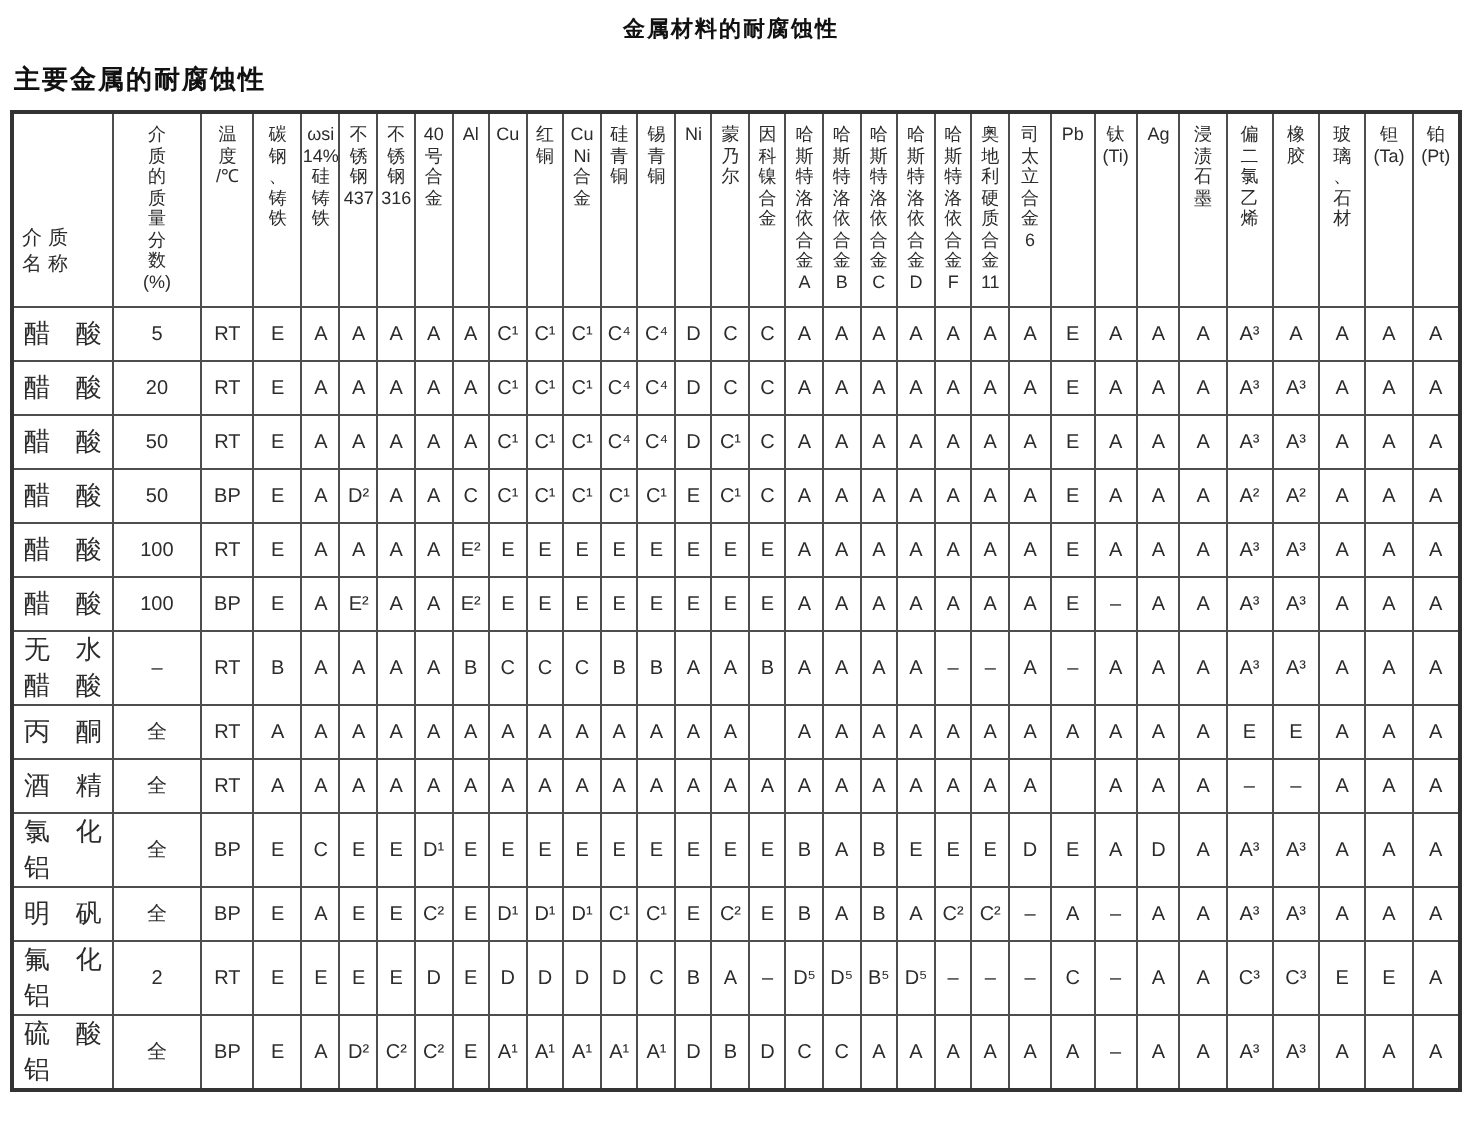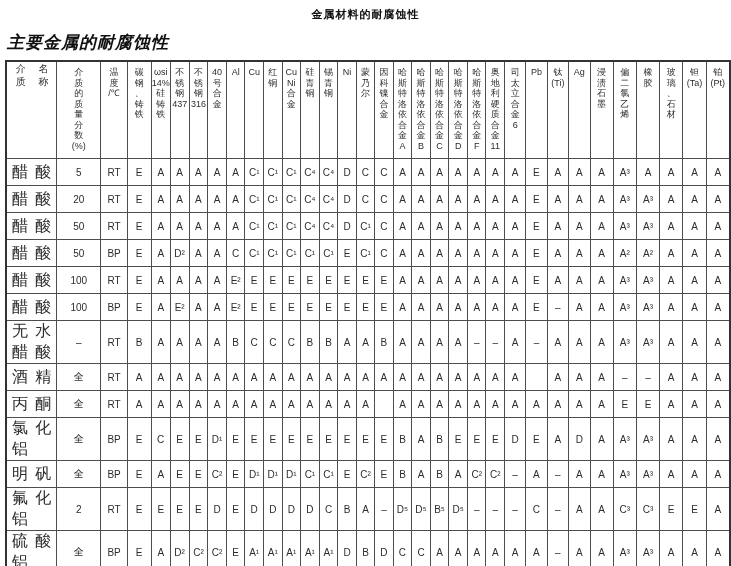--- a/index.html
+++ b/index.html
@@ -6,46 +6,46 @@
   body{
     width:731px;height:566px;background:#ffffff;
     font-family:"Liberation Sans",sans-serif;color:#222;
     overflow:hidden;
   }
   .page-title{
     text-align:center;font-size:11px;font-weight:bold;
     padding-top:7px;letter-spacing:1px;color:#111;
   }
   .subtitle{
-    font-size:17px;font-weight:bold;margin:9px 0 6px 7px;
-    letter-spacing:1px;color:#111;font-style:italic;
+    font-size:13px;font-weight:bold;margin:9px 0 6px 7px;
+    letter-spacing:1px;color:#111;
   }
   table{
     border-collapse:collapse;table-layout:fixed;margin-left:5px;
   }
   th,td{
     border:1px solid #4d4d4d;padding:0;text-align:center;
     vertical-align:middle;font-weight:normal;overflow:hidden;
   }
   table{border:2px solid #333;}
   th{vertical-align:top;height:96px;font-size:9px;background:#fff;}
   td{height:26px;font-size:10px;color:#2c2c2c;}
   .vstack{
     display:flex;flex-direction:column;align-items:center;
     padding-top:5px;
   }
   .vstack .ln{font-size:9px;line-height:10.5px;white-space:nowrap;color:#2c2c2c;}
   .hstack{
-    display:flex;flex-direction:row;align-items:flex-start;
+    display:flex;flex-direction:column;align-items:flex-start;
     justify-content:flex-end;height:100%;box-sizing:border-box;
     padding:0 0 14px 4px;
   }
   .hstack .ln{font-size:10px;line-height:13px;letter-spacing:3px;color:#2c2c2c;}
   .name-cell{
-    font-size:16px;padding:0 5px;text-align:justify;
+    font-size:13px;padding:0 5px;text-align:justify;
     text-align-last:justify;text-justify:inter-character;color:#2c2c2c;
   }
   .num-cell{font-size:10px;}
 </style>
 </head>
 <body>
 
 <div class="page-title">金属材料的耐腐蚀性</div>
 <div class="subtitle">主要金属的耐腐蚀性</div>
 
@@ -597,20 +597,55 @@
         <td>A</td>
         <td>A</td>
         <td>A</td>
         <td>A³</td>
         <td>A³</td>
         <td>A</td>
         <td>A</td>
         <td>A</td>
       </tr>
       <tr>
+        <td class="name-cell">丙酮</td>
+        <td class="num-cell">全</td>
+        <td class="num-cell">RT</td>
+        <td>A</td>
+        <td>A</td>
+        <td>A</td>
+        <td>A</td>
+        <td>A</td>
+        <td>A</td>
+        <td>A</td>
+        <td>A</td>
+        <td>A</td>
+        <td>A</td>
+        <td>A</td>
+        <td>A</td>
+        <td>A</td>
+        <td></td>
+        <td>A</td>
+        <td>A</td>
+        <td>A</td>
+        <td>A</td>
+        <td>A</td>
+        <td>A</td>
+        <td>A</td>
+        <td>A</td>
+        <td>A</td>
+        <td>A</td>
+        <td>A</td>
+        <td>E</td>
+        <td>E</td>
+        <td>A</td>
+        <td>A</td>
+        <td>A</td>
+      </tr>
+      <tr>
         <td class="name-cell">酒精</td>
         <td class="num-cell">全</td>
         <td class="num-cell">RT</td>
         <td>A</td>
         <td>A</td>
         <td>A</td>
         <td>A</td>
         <td>A</td>
         <td>A</td>
         <td>A</td>
@@ -627,55 +662,20 @@
         <td>A</td>
         <td>A</td>
         <td>A</td>
         <td>A</td>
         <td></td>
         <td>A</td>
         <td>A</td>
         <td>A</td>
         <td>–</td>
         <td>–</td>
-        <td>A</td>
-        <td>A</td>
-        <td>A</td>
-      </tr>
-      <tr>
-        <td class="name-cell">丙酮</td>
-        <td class="num-cell">全</td>
-        <td class="num-cell">RT</td>
-        <td>A</td>
-        <td>A</td>
-        <td>A</td>
-        <td>A</td>
-        <td>A</td>
-        <td>A</td>
-        <td>A</td>
-        <td>A</td>
-        <td>A</td>
-        <td>A</td>
-        <td>A</td>
-        <td>A</td>
-        <td>A</td>
-        <td></td>
-        <td>A</td>
-        <td>A</td>
-        <td>A</td>
-        <td>A</td>
-        <td>A</td>
-        <td>A</td>
-        <td>A</td>
-        <td>A</td>
-        <td>A</td>
-        <td>A</td>
-        <td>A</td>
-        <td>E</td>
-        <td>E</td>
         <td>A</td>
         <td>A</td>
         <td>A</td>
       </tr>
       <tr>
         <td class="name-cell">氯化铝</td>
         <td class="num-cell">全</td>
         <td class="num-cell">BP</td>
         <td>E</td>
         <td>C</td>

